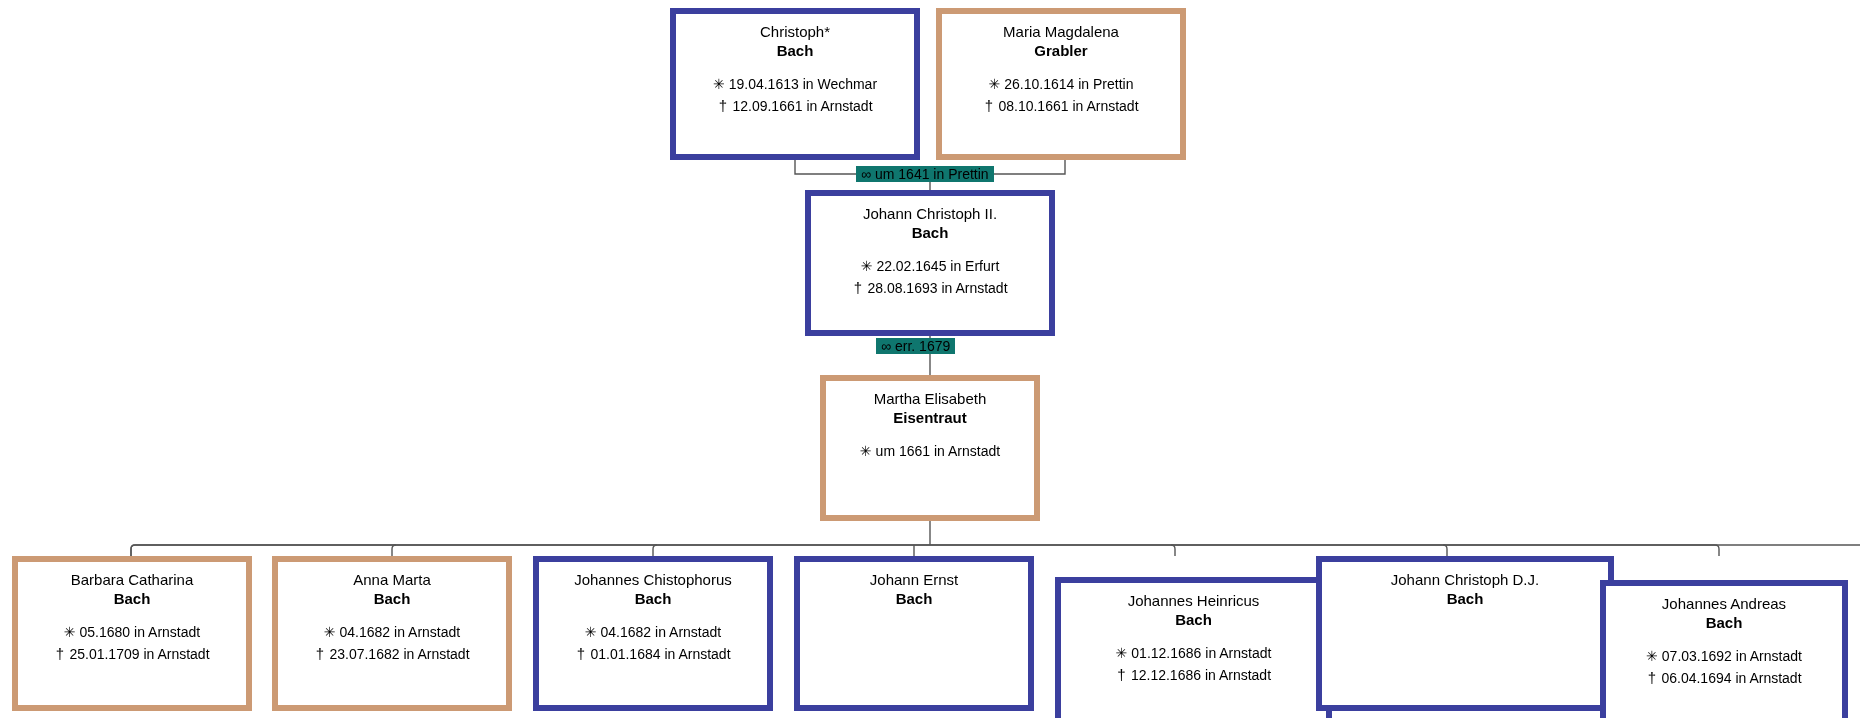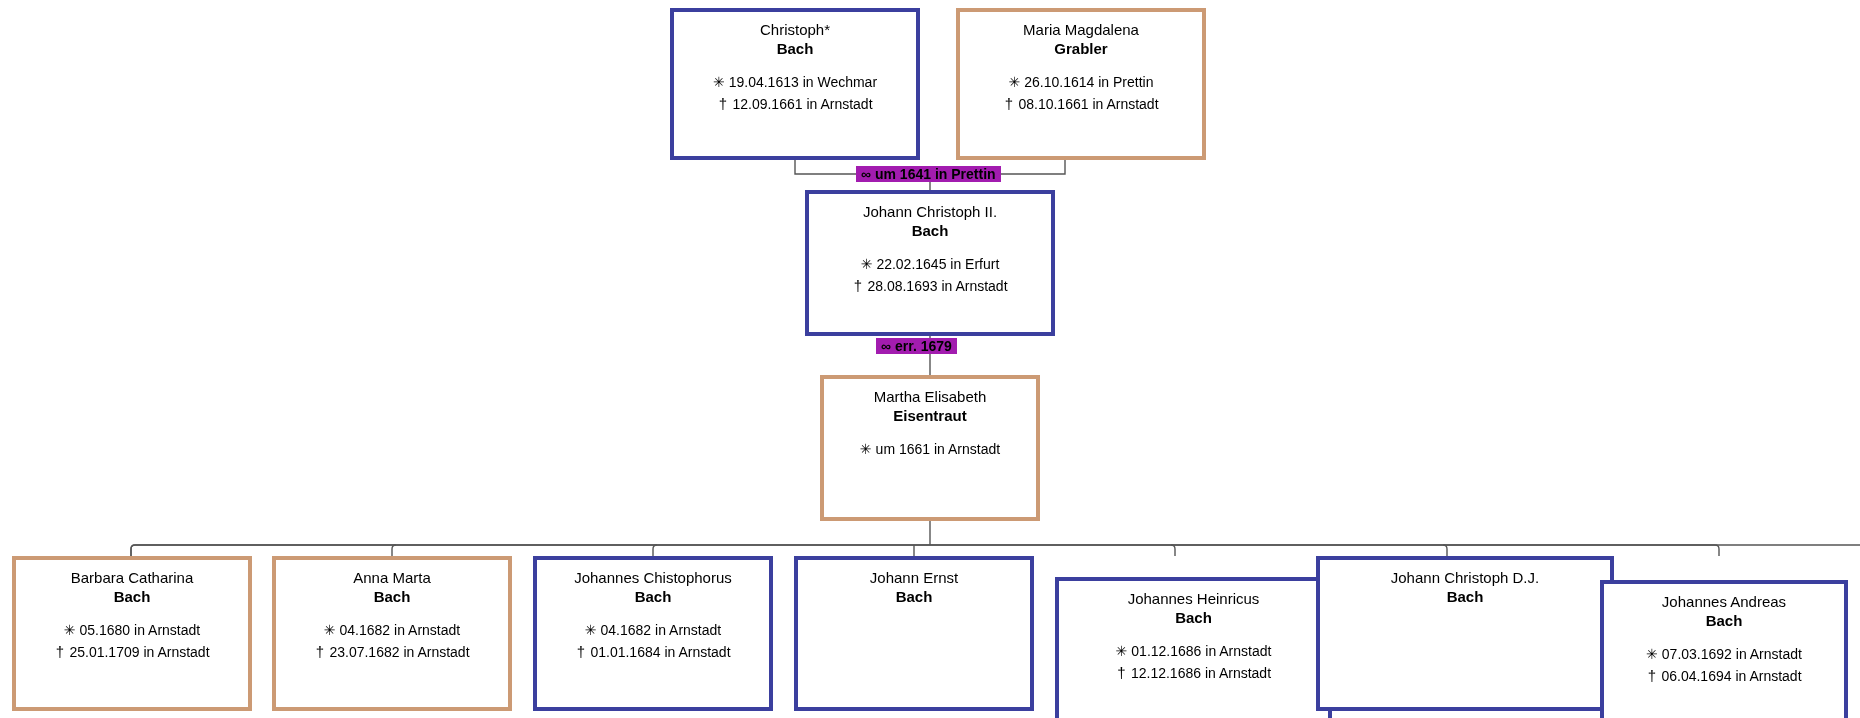--- a/index.html
+++ b/index.html
@@ -23,21 +23,21 @@
     left: 0;
     top: 0;
     width: 1860px;
     height: 718px;
     pointer-events: none;
   }
   .node {
     position: absolute;
     box-sizing: border-box;
     background: #ffffff;
-    border: 4px solid #c2410c;
+    border: 6px solid #c2410c;
     text-align: center;
     padding: 8px 6px 6px 6px;
     overflow: hidden;
   }
   .node.female {
     border-color: #cc9a74;
   }
   .node.male {
     border-color: #3b3f9e;
   }
@@ -69,24 +69,23 @@
     text-align: center;
     margin-right: 4px;
   }
   .event .sym.death {
     font-size: 15px;
   }
   .marriage {
     position: absolute;
     font-size: 14px;
     color: #000000;
-    background: #a21caf;
+    background: #0f766e;
     padding: 0 5px;
     white-space: nowrap;
-    font-weight: bold;
   }
   .marriage .inf {
     margin-right: 4px;
     font-size: 14px;
   }
 </style>
 </head>
 <body>
 
 <div id="stage">
@@ -112,21 +111,21 @@
 
   <div class="node male" style="left:670px; top:8px; width:250px; height:152px;">
     <div class="name-line">Christoph*</div>
     <div class="surname">Bach</div>
     <div class="events">
       <div class="event"><span class="sym">✳</span><span>19.04.1613 in Wechmar</span></div>
       <div class="event"><span class="sym death">†</span><span>12.09.1661 in Arnstadt</span></div>
     </div>
   </div>
 
-  <div class="node female" style="left:936px; top:8px; width:250px; height:152px;margin-left:20px;">
+  <div class="node female" style="left:936px; top:8px; width:250px; height:152px;">
     <div class="name-line">Maria Magdalena</div>
     <div class="surname">Grabler</div>
     <div class="events">
       <div class="event"><span class="sym">✳</span><span>26.10.1614 in Prettin</span></div>
       <div class="event"><span class="sym death">†</span><span>08.10.1661 in Arnstadt</span></div>
     </div>
   </div>
 
   <div class="marriage" style="left:856px; top:166px;">
     <span class="inf">∞</span><span>um 1641 in Prettin</span>

